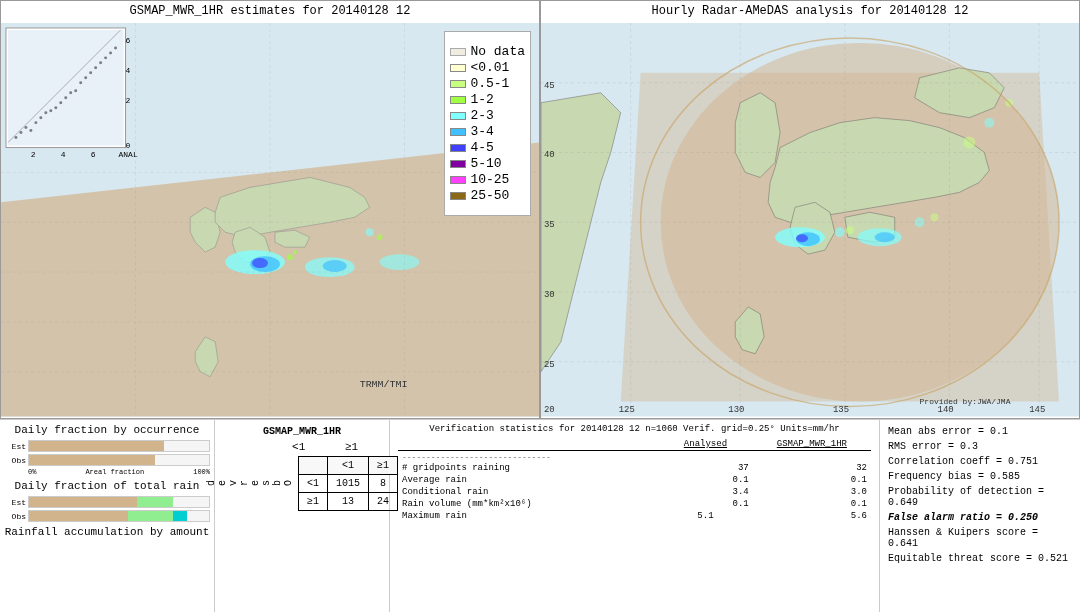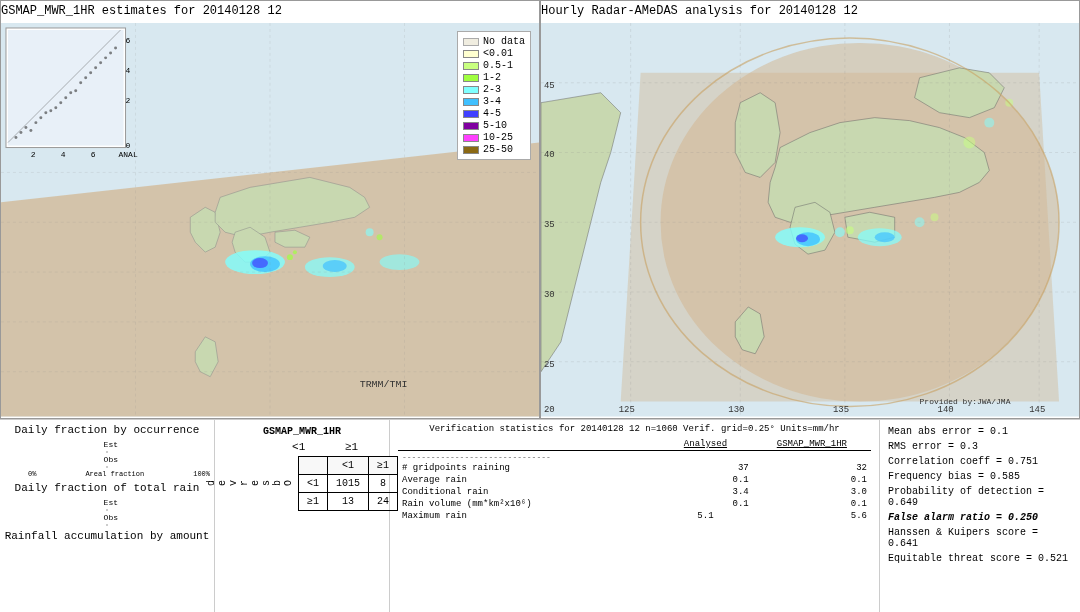--- a/index.html
+++ b/index.html
@@ -32,42 +32,42 @@
 
     .map-panel {
       flex: 1;
       position: relative;
       border: 1px solid #999;
       overflow: hidden;
       background: white;
     }
 
     .map-title {
-      text-align: left;
+      text-align: center;
       font-size: 12px;
       font-family: 'Courier New', monospace;
       padding: 3px 0;
       background: white;
       position: absolute;
       top: 0;
       left: 0;
       right: 0;
       z-index: 10;
     }
 
     
     .legend {
       position: absolute;
       top: 30px;
       right: 8px;
       background: white;
       border: 1px solid #aaa;
-      padding: 3px 5px;
+      padding: 11px 5px;
       z-index: 20;
-      font-size: 10px;
+      font-size: 13px;
     }
 
     .legend-item {
       display: flex;
       align-items: center;
       gap: 4px;
       margin: 1px 0;
     }
 
     .legend-color {
@@ -107,21 +107,20 @@
 
     .bar-chart {
       margin: 4px 0;
     }
 
     .bar-row {
       display: flex;
       align-items: center;
       margin: 2px 0;
       gap: 2px;
-      flex-direction: column;
     }
 
     .bar-label {
       font-size: 8px;
       width: 22px;
       text-align: right;
     }
 
     .bar-container {
       flex: 1;

